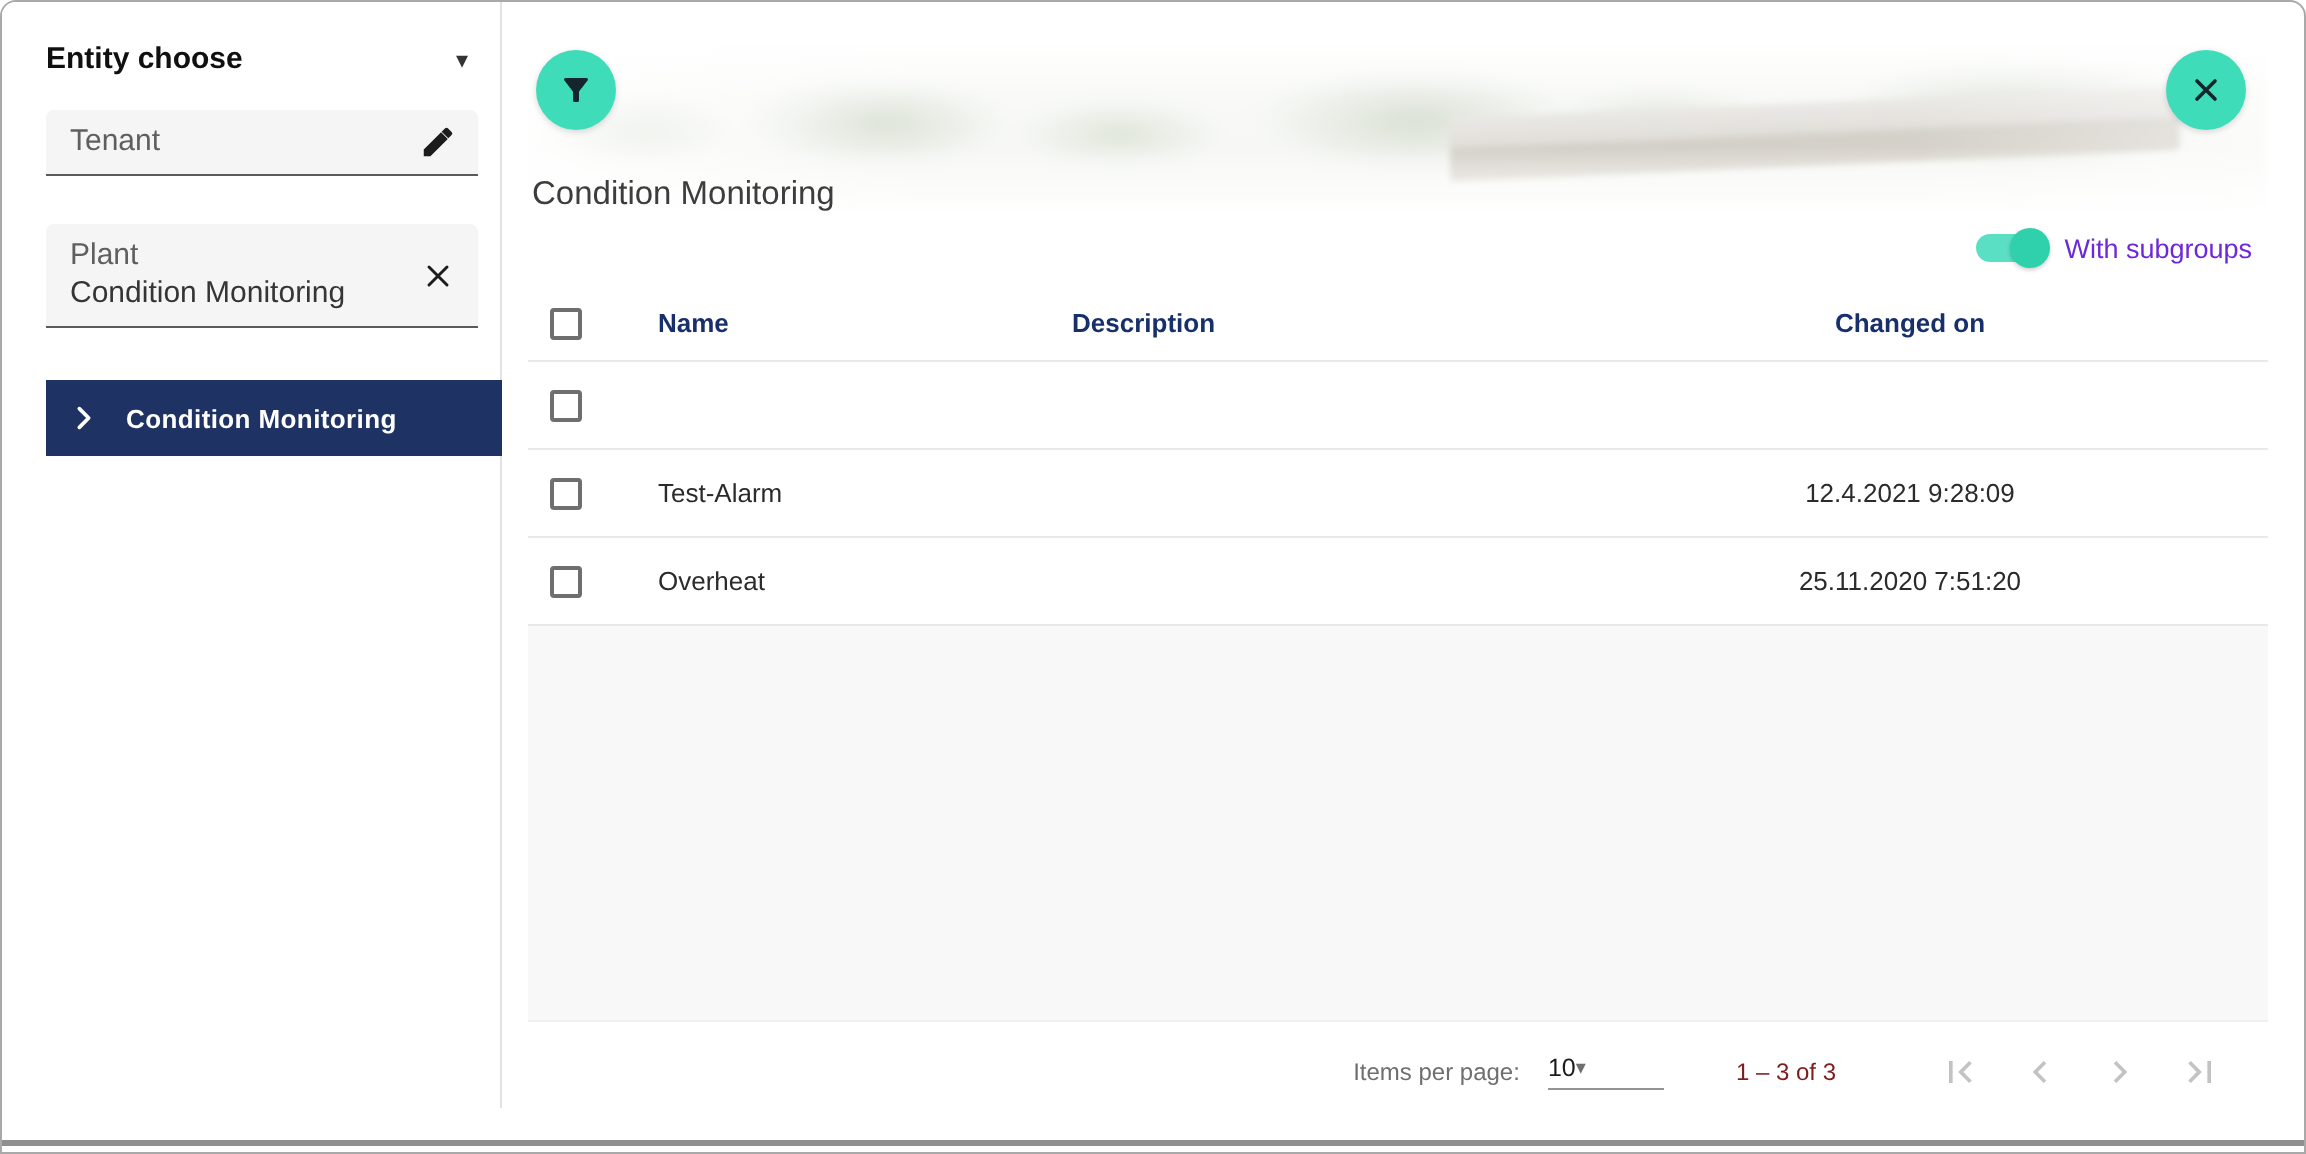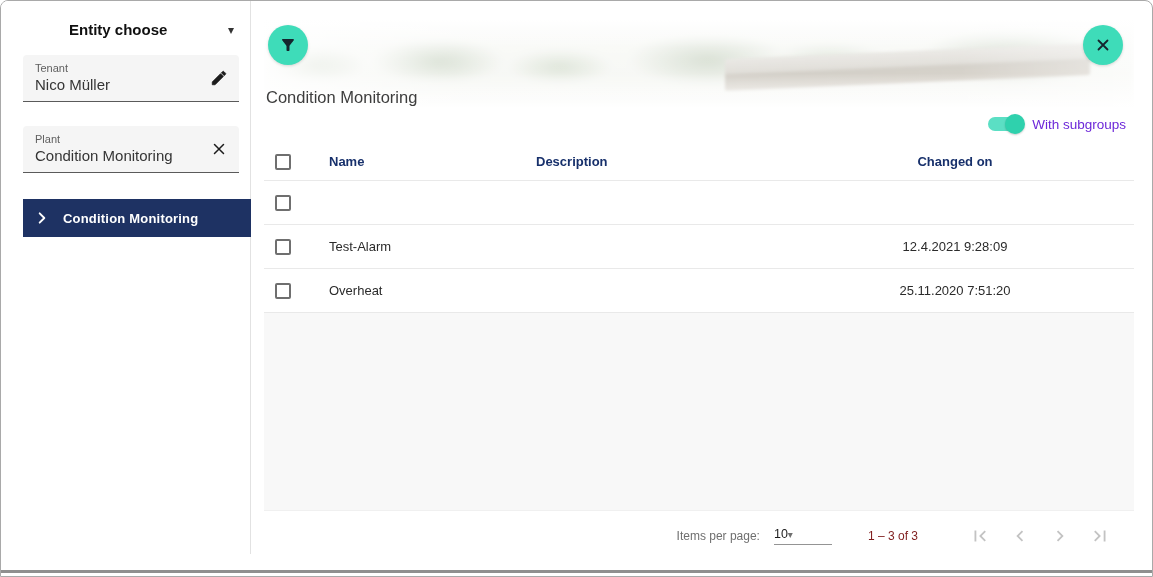--- a/index.html
+++ b/index.html
@@ -22,37 +22,36 @@
   
   .sidebar {
     position: absolute; left: 0; top: 0;
     width: 250px; height: 553px;
     border-right: 1px solid #e2e2e2;
     background: #fff;
   }
   .sidebar-header {
     display: flex; align-items: center; justify-content: space-between;
     padding: 20px 16px 0 22px;
-    margin-left: 46px;
   }
   .sidebar-title { font-size: 15px; font-weight: bold; color: #101010; }
   .caret-icon { font-size: 12px; color: #333; line-height: 1; cursor: pointer; }
 
   .field {
     position: relative;
     margin: 0 12px 0 22px;
     background: #f5f5f5;
     border-radius: 4px 4px 0 0;
     border-bottom: 1px solid #5a5a5a;
     padding: 7px 40px 8px 12px;
     width: 216px;
   }
   .field-tenant { margin-top: 17px; }
   .field-plant  { margin-top: 24px; }
-  .field-label { font-size: 11px; color: #5f5f5f; }
+  .field-label { font-size: 15px; color: #5f5f5f; }
   .field-value { font-size: 15px; color: #353535; margin-top: 2px; white-space: nowrap; }
   .field-action {
     position: absolute; right: 8px; top: 50%;
     transform: translateY(-50%);
     width: 24px; height: 24px;
     display: flex; align-items: center; justify-content: center;
     cursor: pointer;
   }
   .field-action svg { width: 18px; height: 18px; fill: #1c1c1c; stroke: #1c1c1c; }
 
@@ -182,21 +181,20 @@
 <div class="window">
 
   <aside class="sidebar">
     <div class="sidebar-header">
       <span class="sidebar-title">Entity choose</span>
       <span class="caret-icon">▾</span>
     </div>
 
     <div class="field field-tenant">
       <div class="field-label">Tenant</div>
-      <div class="field-value">Nico Müller</div>
       <span class="field-action">
         <svg viewBox="0 0 24 24" stroke="none">
             <path d="M3 17.25V21h3.75L17.81 9.94l-3.75-3.75L3 17.25zM20.71 7.04c.39-.39.39-1.02 0-1.41l-2.34-2.34a.996.996 0 0 0-1.41 0l-1.83 1.83 3.75 3.75 1.83-1.83z"></path>
           </svg>
       </span>
     </div>
 
     <div class="field field-plant">
       <div class="field-label">Plant</div>
       <div class="field-value">Condition Monitoring</div>

